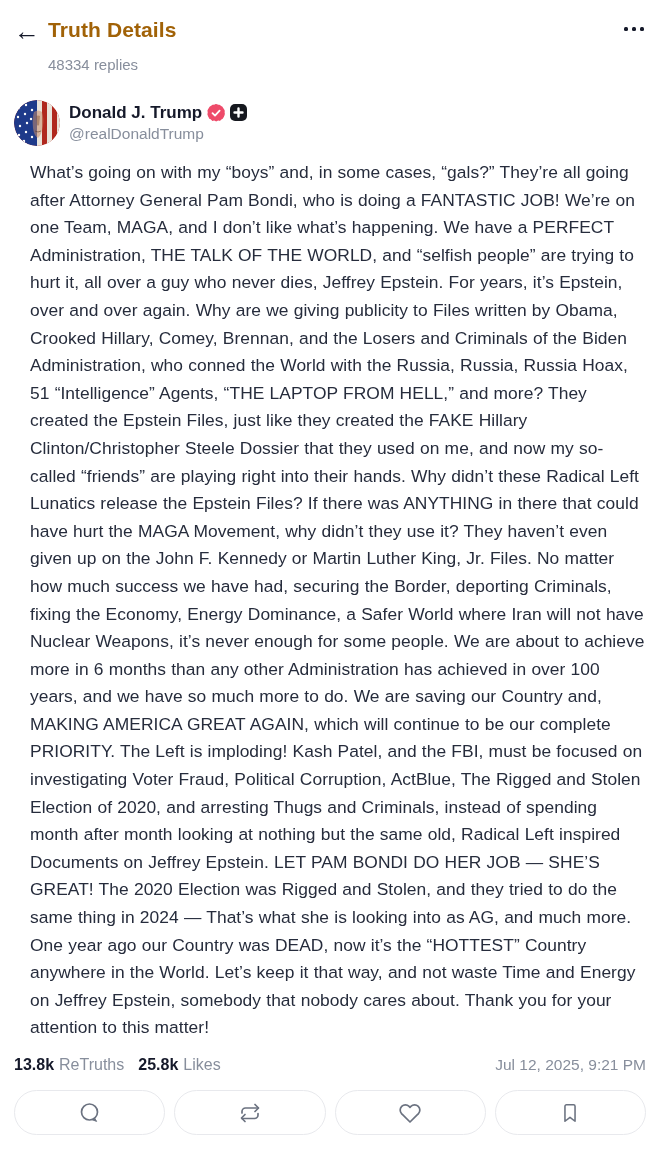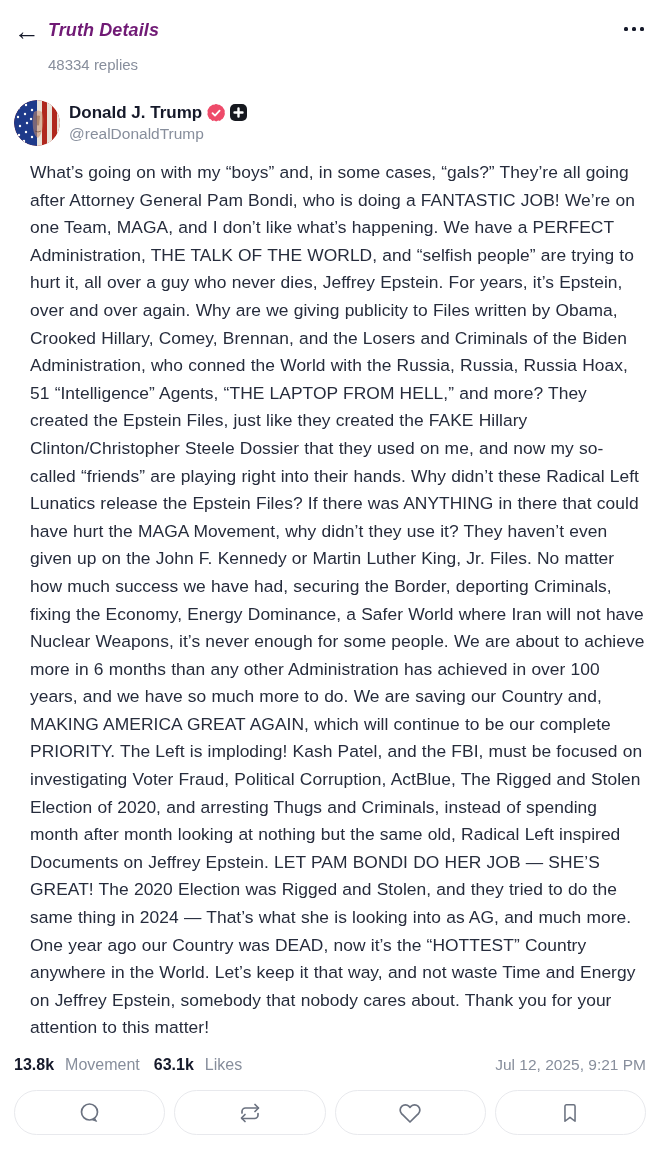--- a/index.html
+++ b/index.html
@@ -27,26 +27,25 @@
     line-height: 28px;
     color: #15192a;
     cursor: pointer;
     background: none;
     border: none;
     text-align: left;
     font-family: inherit;
   }
   .header-titles { flex: 1 1 auto; }
   .header-title {
-    font-size: 18px;
+    font-size: 21px;
     font-weight: 700;
-    color: #701a75;
+    color: #a16207;
     line-height: 26px;
     letter-spacing: 0.1px;
-    font-style: italic;
   }
   .header-sub {
     font-size: 15px;
     color: #878e9c;
     line-height: 22px;
     margin-top: 11px;
   }
   .more-btn {
     flex: 0 0 auto;
     background: none;
@@ -119,21 +118,21 @@
     margin-left: 16px;
   }
 
   
   .stats {
     display: flex;
     align-items: baseline;
     margin-top: 14px;
     font-size: 16px;
   }
-  .stat { display: flex; align-items: flex-end; gap: 11px; margin-right: 14px; }
+  .stat { display: flex; align-items: flex-end; gap: 5px; margin-right: 14px; }
   .stat-count { font-weight: 700; color: #15192a; }
   .stat-label { color: #878e9c; }
   .stats-spacer { flex: 1 1 auto; }
   .timestamp { color: #878e9c; font-size: 15.5px; }
 
   
   .actions {
     display: flex;
     gap: 9px;
     margin-top: 16px;
@@ -219,24 +218,24 @@
       </div>
       <div class="handle">@realDonaldTrump</div>
     </div>
   </div>
 
   <div class="post-body">What’s going on with my “boys” and, in some cases, “gals?” They’re all going after Attorney General Pam Bondi, who is doing a FANTASTIC JOB! We’re on one Team, MAGA, and I don’t like what’s happening. We have a PERFECT Administration, THE TALK OF THE WORLD, and “selfish people” are trying to hurt it, all over a guy who never dies, Jeffrey Epstein. For years, it’s Epstein, over and over again. Why are we giving publicity to Files written by Obama, Crooked Hillary, Comey, Brennan, and the Losers and Criminals of the Biden Administration, who conned the World with the Russia, Russia, Russia Hoax, 51 “Intelligence” Agents, “THE LAPTOP FROM HELL,” and more? They created the Epstein Files, just like they created the FAKE Hillary Clinton/Christopher Steele Dossier that they used on me, and now my so-called “friends” are playing right into their hands. Why didn’t these Radical Left Lunatics release the Epstein Files? If there was ANYTHING in there that could have hurt the MAGA Movement, why didn’t they use it? They haven’t even given up on the John F. Kennedy or Martin Luther King, Jr. Files. No matter how much success we have had, securing the Border, deporting Criminals, fixing the Economy, Energy Dominance, a Safer World where Iran will not have Nuclear Weapons, it’s never enough for some people. We are about to achieve more in 6 months than any other Administration has achieved in over 100 years, and we have so much more to do. We are saving our Country and, MAKING AMERICA GREAT AGAIN, which will continue to be our complete PRIORITY. The Left is imploding! Kash Patel, and the FBI, must be focused on investigating Voter Fraud, Political Corruption, ActBlue, The Rigged and Stolen Election of 2020, and arresting Thugs and Criminals, instead of spending month after month looking at nothing but the same old, Radical Left inspired Documents on Jeffrey Epstein. LET PAM BONDI DO HER JOB — SHE’S GREAT! The 2020 Election was Rigged and Stolen, and they tried to do the same thing in 2024 — That’s what she is looking into as AG, and much more. One year ago our Country was DEAD, now it’s the “HOTTEST” Country anywhere in the World. Let’s keep it that way, and not waste Time and Energy on Jeffrey Epstein, somebody that nobody cares about. Thank you for your attention to this matter!</div>
 
   <div class="stats">
     <span class="stat">
       <span class="stat-count">13.8k</span>
-      <span class="stat-label">Movement</span>
+      <span class="stat-label">ReTruths</span>
     </span>
     <span class="stat">
-      <span class="stat-count">63.1k</span>
+      <span class="stat-count">25.8k</span>
       <span class="stat-label">Likes</span>
     </span>
     <span class="stats-spacer"></span>
     <span class="timestamp">Jul 12, 2025, 9:21 PM</span>
   </div>
 
   <div class="actions">
     <button class="action-pill" aria-label="reply">
       <svg width="24" height="24" viewBox="0 0 24 24">
         <circle cx="11.5" cy="11" r="8" fill="none" stroke="#6b7280" stroke-width="1.7"></circle>

